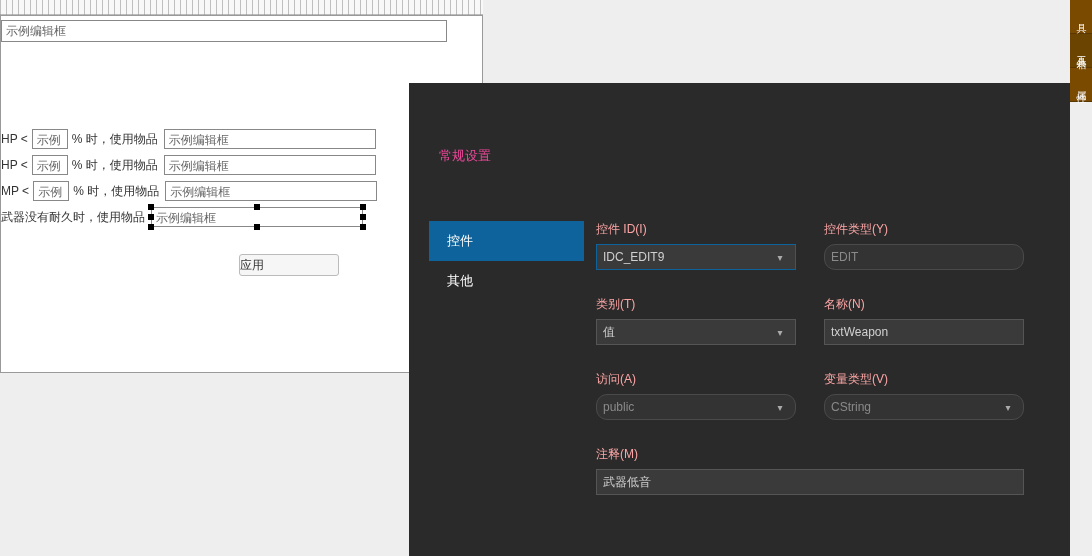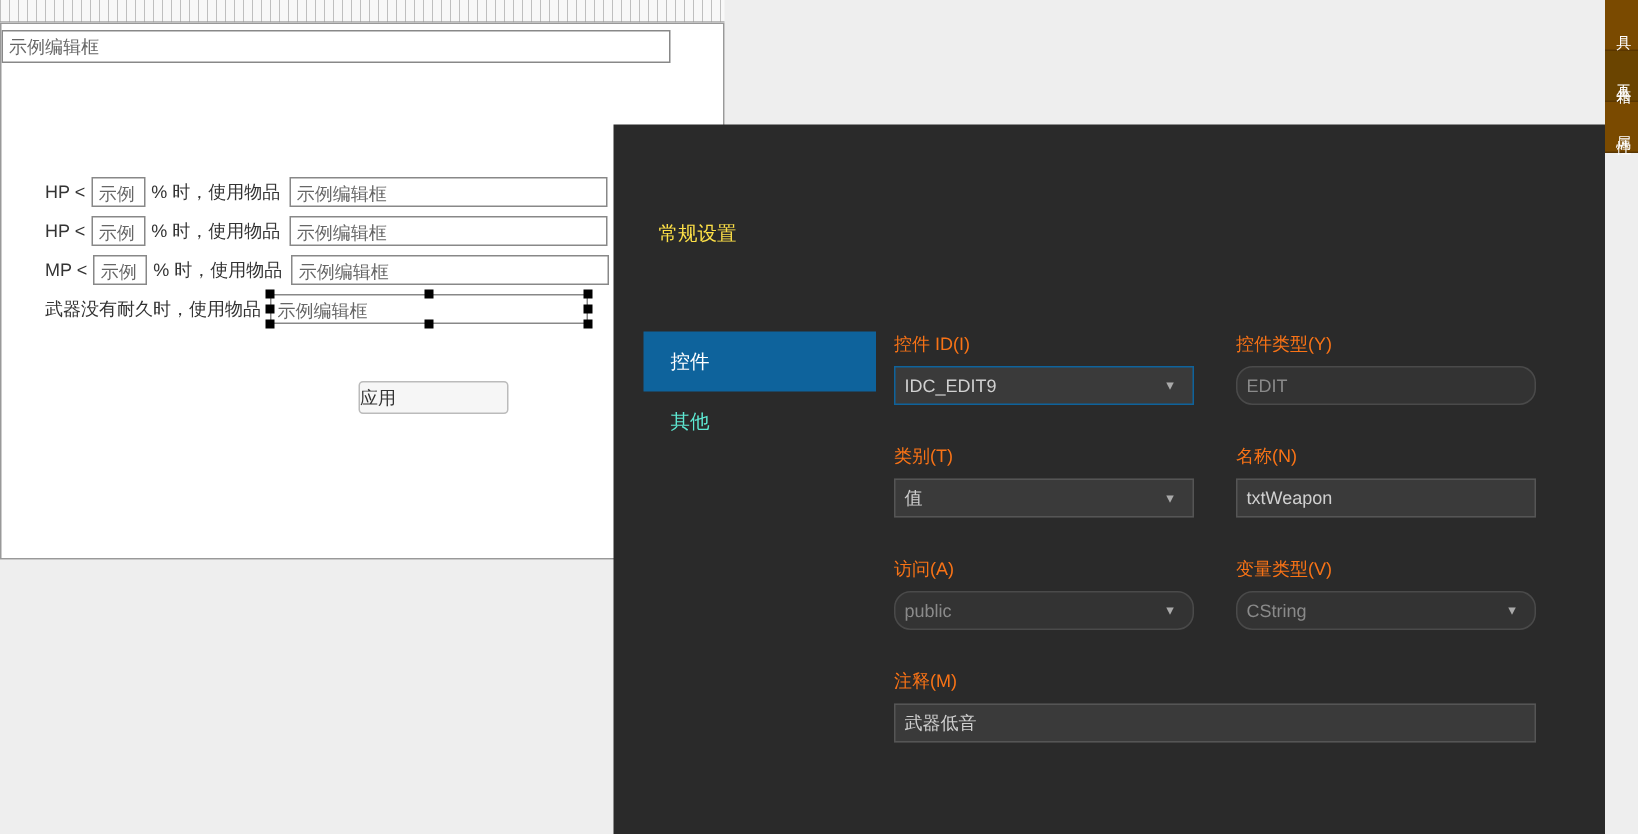--- a/index.html
+++ b/index.html
@@ -12,53 +12,53 @@
     opacity:.6;}
 
   
   .dlg-panel { position:absolute; left:0; top:15px; width:483px; height:358px; background:#fff; border:1px solid #999;}
   .dlg-inner { position:absolute; left:0; top:0; right:10px; bottom:10px; }
 
   .sunken { border:1px solid #888; background:#fff; font-size:12px; color:#666; padding:2px 4px; }
 
   .top-edit { position:absolute; left:0; top:4px; width:446px; height:22px; }
 
-  .rows { position:absolute; left:0; top:99px; font-size:12px; color:#333;margin-left:29px; }
+  .rows { position:absolute; left:0; top:110px; font-size:12px; color:#333; }
   .row { display:flex; align-items:center; height:26px; }
   .row span.txt { white-space:nowrap; }
   .row .small { width:36px; height:20px; margin:0 4px; }
   .row .big { width:212px; height:20px; margin-left:6px; }
 
   
   .selected-wrap { position:relative; display:inline-block; margin-left:6px; }
   .selected-wrap .big { margin-left:0; }
   .handle { position:absolute; width:6px; height:6px; background:#000; }
   .h-tl{left:-3px;top:-3px}.h-tm{left:50%;top:-3px;margin-left:-3px}.h-tr{right:-3px;top:-3px}
   .h-ml{left:-3px;top:50%;margin-top:-3px}.h-mr{right:-3px;top:50%;margin-top:-3px}
   .h-bl{left:-3px;bottom:-3px}.h-bm{left:50%;bottom:-3px;margin-left:-3px}.h-br{right:-3px;bottom:-3px}
 
   .apply-btn { position:absolute; left:238px; top:238px; width:100px; height:22px; background:#f6f6f6;
     border:1px solid #bbb; border-radius:3px; font-size:12px; color:#333; text-align:left; line-height:20px; cursor:pointer;}
 
   
   .wizard { position:absolute; left:409px; top:83px; right:22px; bottom:0; background:#2a2a2a; color:#dcdcdc; }
   .wiz-head { padding:58px 0 0 30px; }
   .wiz-head h1 { font-size:24px; font-weight:300; color:#f0f0f0; }
-  .wiz-head .sub { font-size:13px; color:#fde047; margin-top:6px; }
+  .wiz-head .sub { font-size:13px; color:#ec4899; margin-top:6px; }
 
   .wiz-body { position:absolute; left:20px; top:138px; right:18px; bottom:0; display:flex; }
   .wiz-nav { width:225px; padding-top:0; }
-  .wiz-nav .navitem { height:40px; line-height:40px; padding-left:18px; font-size:13px; color:#5eead4; cursor:pointer;}
+  .wiz-nav .navitem { height:40px; line-height:40px; padding-left:18px; font-size:13px; color:#ffffff; cursor:pointer;}
   .wiz-nav .navitem.active { background:#0e639c; color:#fff; }
 
   .wiz-form { flex:1; padding-left:12px; }
   .fld-row { display:flex; margin-bottom:26px; }
   .fld { width:200px; margin-right:28px; }
   .fld.wide { width:428px; }
-  .fld label { display:block; font-size:12px; color:#f97316; margin-bottom:6px; }
+  .fld label { display:block; font-size:12px; color:#fca5a5; margin-bottom:6px; }
   .cbo, .txtbox { width:100%; height:26px; background:#3a3a3a; border:1px solid #555; color:#d0d0d0;
     font-size:12px; padding:4px 6px; display:flex; align-items:center; justify-content:space-between; }
   .cbo.disabled, .txtbox.disabled { color:#8a8a8a; background:#333; border-color:#4a4a4a;border-radius:11px; }
   .cbo .arrow { width:18px; text-align:center; color:#aaa; font-size:10px; }
   .cbo.primary { border-color:#0e639c; }
   .txtbox input { width:100%; background:transparent; border:none; outline:none; color:inherit; font:inherit; }
 
   
   .righttabs { position:absolute; right:0; top:0; width:22px; }
   .rtab { height:34px; background:#7a4a00; border-bottom:1px solid #5a3600; color:#fff; font-size:10px;

